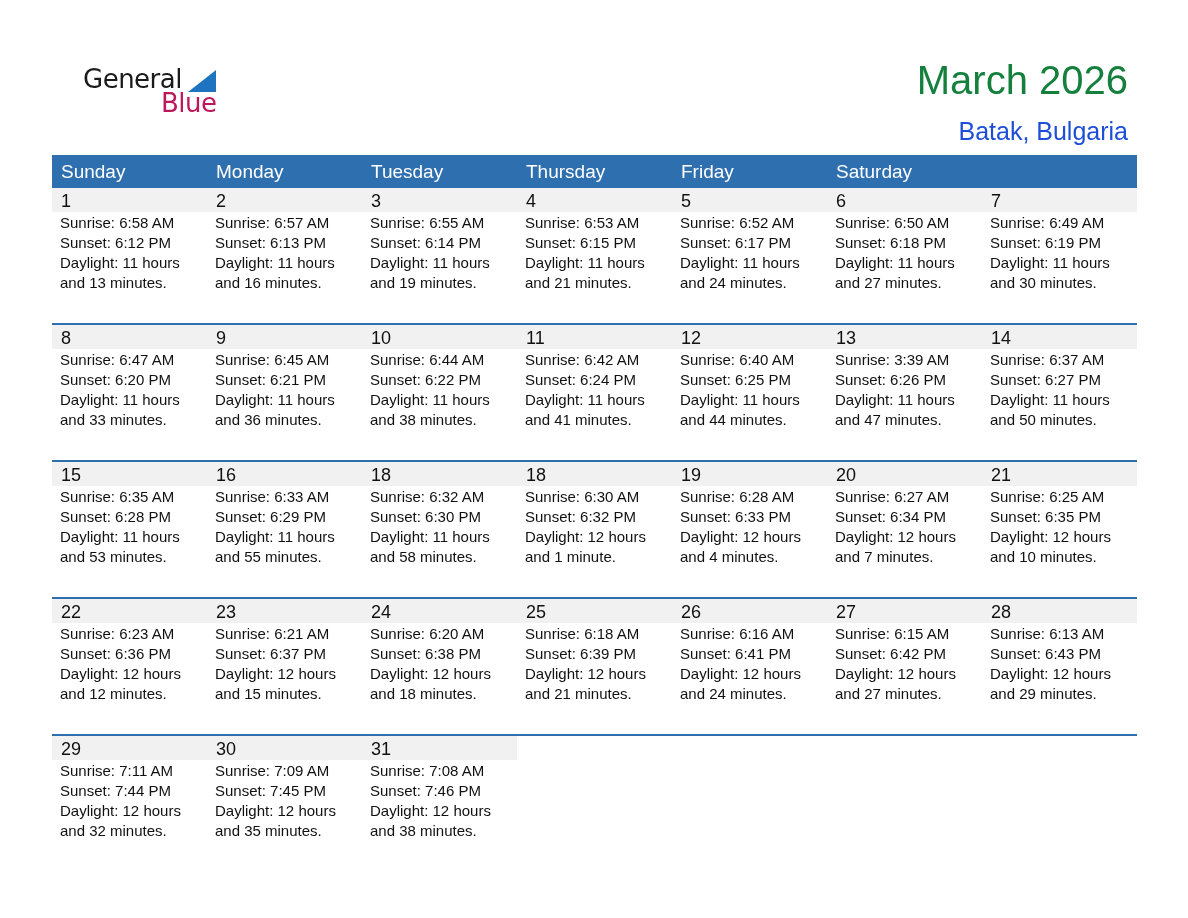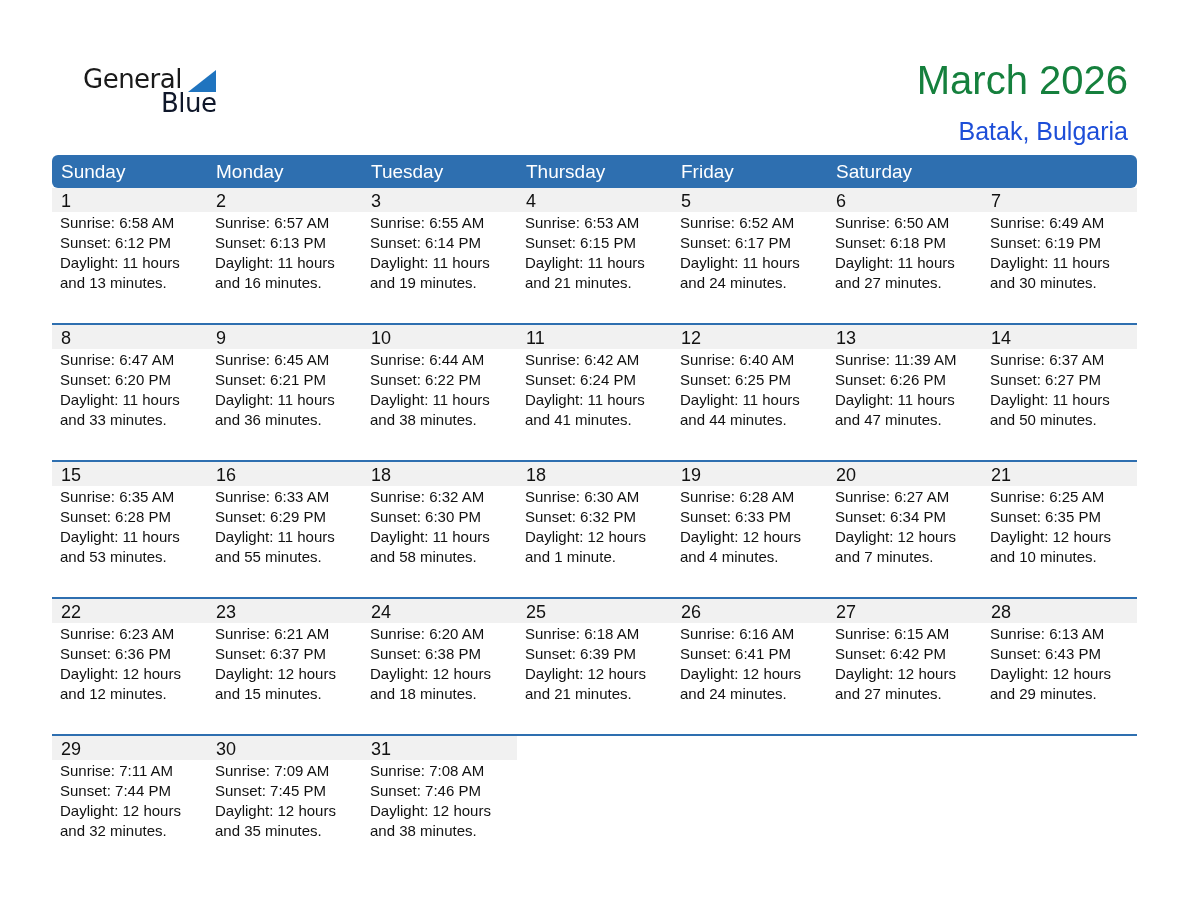--- a/index.html
+++ b/index.html
@@ -2,27 +2,27 @@
 <html><head>
 <meta charset="utf-8">
 <style>
   html, body { margin:0; padding:0; background:#ffffff; }
   body { width:1188px; height:918px; position:relative; overflow:hidden;
          font-family:"Liberation Sans", sans-serif; color:#111; }
   .logo { position:absolute; left:55px; top:64px; width:160px; height:60px;margin-left:28px; }
   .logo .general { position:absolute; left:0; top:0; font-family:"DejaVu Sans", sans-serif;
                    font-size:26px; color:#1a1a1a; letter-spacing:-0.5px; }
   .logo .blue { position:absolute; left:78px; top:24px; font-family:"DejaVu Sans", sans-serif;
-                font-size:26px; color:#0f172a; letter-spacing:-0.5px; }
+                font-size:26px; color:#be185d; letter-spacing:-0.5px; }
   .logo .tri { position:absolute; left:105px; top:6px; width:0; height:0;
                border-left:28px solid transparent; border-bottom:22px solid #1f74bf; }
   .title { position:absolute; right:60px; top:58px; font-size:40px; color:#15803d; }
   .location { position:absolute; right:60px; top:117px; font-size:25px; color:#1d4ed8; }
   .cal { position:absolute; left:52px; top:155px; width:1085px; }
-  .hdr { display:flex; background:#2e6fb0; height:33px;border-radius:6px; }
+  .hdr { display:flex; background:#2e6fb0; height:33px; }
   .hdr div { width:155px; color:#fff; font-size:19px; line-height:34px; padding-left:9px; box-sizing:border-box; }
   .week { height:135px; }
   .week.bordered { border-top:2px solid #2e6fb0; }
   .datestrip { display:flex; background:#f1f1f1; height:24px; }
   .datestrip div { width:155px; font-size:18px; line-height:26px; padding-left:9px; box-sizing:border-box; }
   .datestrip div.empty { background:#ffffff; }
   .info { display:flex;justify-content:space-between; }
   .cell { width:155px; padding-left:8px; box-sizing:border-box; font-size:15px; line-height:20px; padding-top:1px; }
 </style>
 </head>
@@ -137,21 +137,21 @@
             <div>Daylight: 11 hours</div>
             <div>and 41 minutes.</div>
           </div>
           <div class="cell">
             <div>Sunrise: 6:40 AM</div>
             <div>Sunset: 6:25 PM</div>
             <div>Daylight: 11 hours</div>
             <div>and 44 minutes.</div>
           </div>
           <div class="cell">
-            <div>Sunrise: 11:39 AM</div>
+            <div>Sunrise: 3:39 AM</div>
             <div>Sunset: 6:26 PM</div>
             <div>Daylight: 11 hours</div>
             <div>and 47 minutes.</div>
           </div>
           <div class="cell">
             <div>Sunrise: 6:37 AM</div>
             <div>Sunset: 6:27 PM</div>
             <div>Daylight: 11 hours</div>
             <div>and 50 minutes.</div>
           </div>

